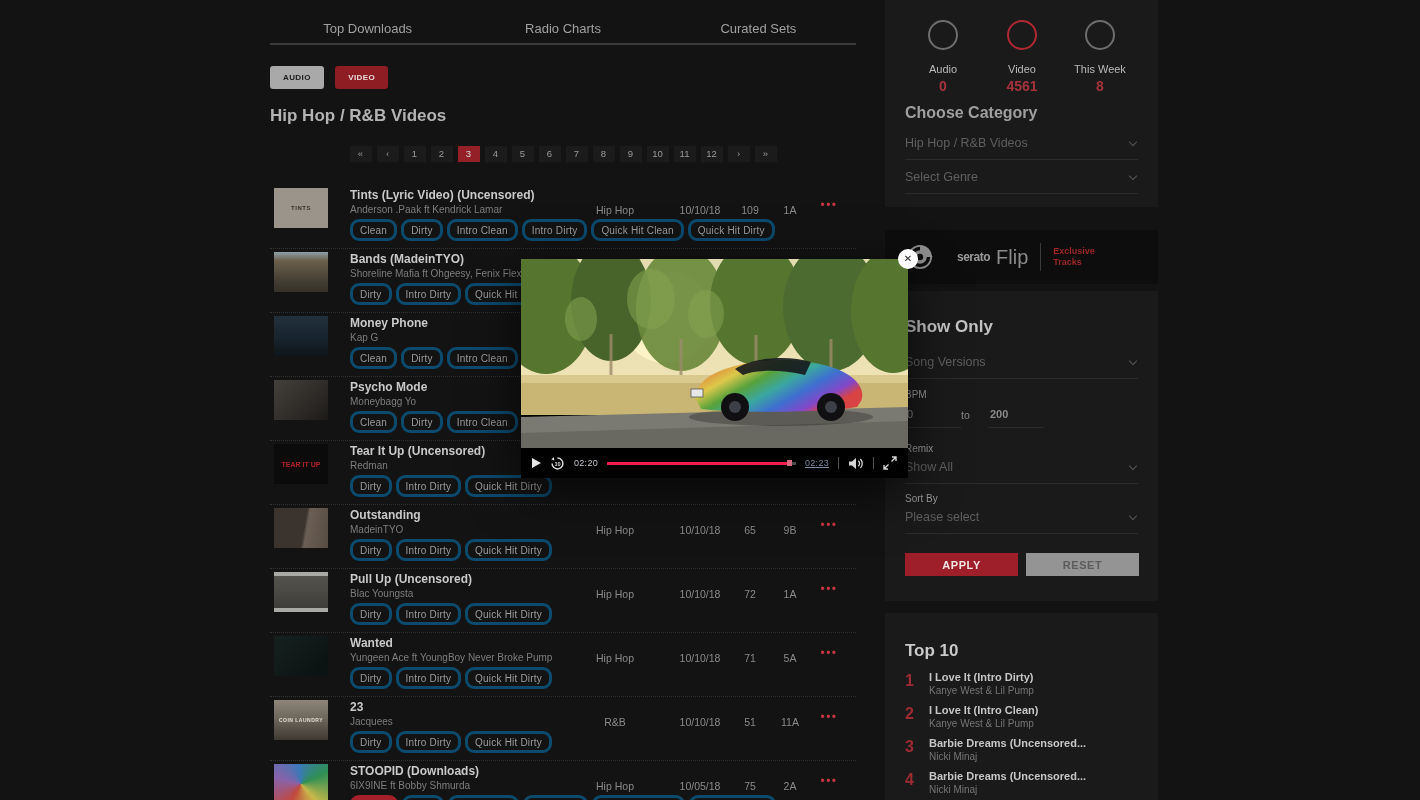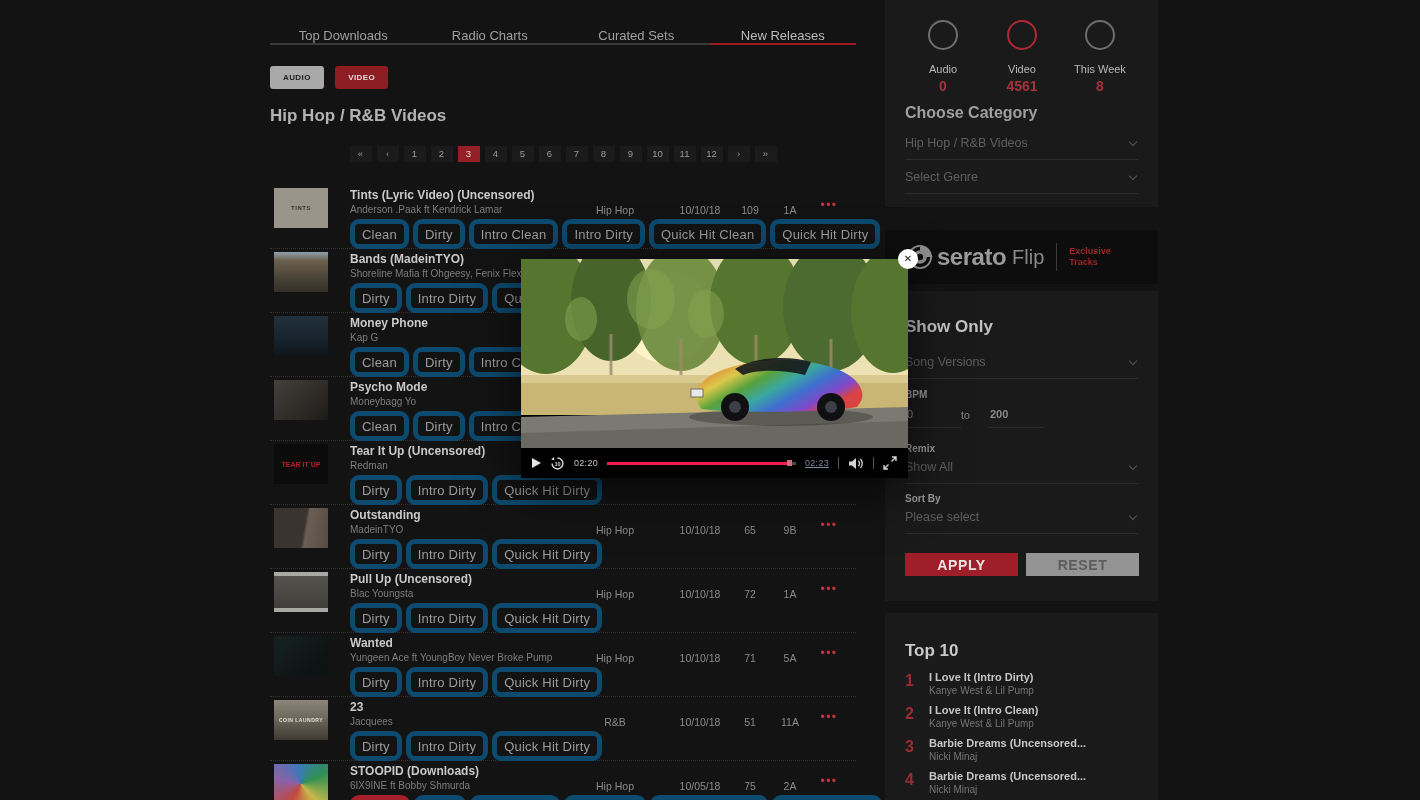--- a/index.html
+++ b/index.html
@@ -8,21 +8,21 @@
     background:#131313;color:#c9c9c9;
     font-family:"Liberation Sans","DejaVu Sans",sans-serif;
     -webkit-font-smoothing:antialiased;
   }
   .stage{position:absolute;inset:0;}
 
   
   .main{position:absolute;left:270px;top:0;width:586px;height:800px;}
   .tabbar{position:relative;display:flex;height:45px;}
   .tabbar::after{content:'';position:absolute;left:0;right:0;bottom:0;height:2px;background:#3a3a3a;}
-  .tab{flex:1;text-align:center;padding-top:28px;font-size:13px;color:#a0a0a0;cursor:pointer;position:relative;}
+  .tab{flex:1;text-align:center;padding-top:21px;font-size:13px;color:#a0a0a0;cursor:pointer;position:relative;}
   .tab.active{color:#bdbdbd;}
   .tab.active::after{content:'';position:absolute;left:0;right:0;bottom:0;height:2px;background:#a11b22;z-index:2;}
 
   .media-toggle{position:absolute;top:66px;left:0;border-radius:7px;}
   .media-toggle button{border:none;border-radius:3px;font-size:8px;font-weight:bold;
     letter-spacing:.4px;padding:7px 13px;cursor:pointer;font-family:inherit;}
   .btn-audio{background:#a9a9a9;color:#1d1d1d;margin-right:7px;}
   .btn-video{background:#8d1c23;color:#e9dada;}
 
   .page-title{position:absolute;top:106px;left:0;margin:0;font-size:17px;font-weight:bold;color:#b3b3b3;}
@@ -44,21 +44,21 @@
   .thumb-5{background:#0c0b0b;} .thumb-5 .thumb-label{color:#b4222a;font-size:7px;letter-spacing:0;}
   .thumb-6{background:linear-gradient(100deg,#3a332e 55%,#6b5f55 60%,#574c42 100%);}
   .thumb-7{background:linear-gradient(180deg,#a8a8a4 0%,#a8a8a4 9%,#55534e 10%,#3f3e3a 90%,#a8a8a4 91%,#a8a8a4 100%);}
   .thumb-8{background:linear-gradient(135deg,#16211f 0%,#0c1413 80%);}
   .thumb-9{background:linear-gradient(180deg,#8e867a 0%,#6e675c 45%,#3e3a33 100%);}
   .thumb-9 .thumb-label{color:#e0ddd2;font-size:5px;}
   .thumb-10{background:conic-gradient(from 210deg,#c2483c,#8a62a8,#3a79b8,#2f8f54,#c8b84a,#c2483c);}
   .t-title{position:absolute;left:80px;top:3px;font-size:12px;font-weight:bold;color:#c9c9c9;cursor:pointer;white-space:nowrap;}
   .t-artist{position:absolute;left:80px;top:19px;font-size:10px;color:#7d7d7d;white-space:nowrap;}
   .t-tags{position:absolute;left:80px;top:34px;display:flex;gap:4px;}
-  .pill{font-size:13px;letter-spacing:.2px;color:#9b9b9b;border:5px solid #0c4a6e;border-radius:9px;
+  .pill{font-size:10px;letter-spacing:.2px;color:#9b9b9b;border:3px solid #0c4a6e;border-radius:9px;
     padding:2.5px 7px;white-space:nowrap;cursor:pointer;}
   .pill.active{background:#a5202b;border-color:#a5202b;color:#f0e5e5;font-weight:bold;}
   .t-genre,.t-date,.t-bpm,.t-key{position:absolute;top:19px;font-size:10.5px;color:#8a8a8a;text-align:center;}
   .t-genre{left:300px;width:90px;}
   .t-date{left:395px;width:70px;}
   .t-bpm{left:455px;width:50px;}
   .t-key{left:498px;width:44px;}
   .t-menu{position:absolute;left:540px;width:38px;top:13px;text-align:center;color:#c13540;
     font-size:12px;letter-spacing:1.5px;cursor:pointer;}
 
@@ -73,36 +73,36 @@
   .stat-value{margin-top:3px;font-size:14px;font-weight:bold;color:#a5333b;}
   .cat-heading{position:absolute;left:20px;top:104px;font-size:16px;font-weight:bold;color:#9f9f9f;}
   .select{position:absolute;left:20px;right:20px;border-bottom:1px solid #2c2c2c;
     padding-bottom:9px;font-size:12.5px;color:#5f5f5f;cursor:pointer;}
   .sel-category{top:136px;} .sel-genre{top:170px;}
   .chev{position:absolute;right:2px;top:3px;width:5px;height:5px;
     border-right:1.5px solid #555;border-bottom:1.5px solid #555;transform:rotate(45deg);}
 
   .panel-serato{top:230px;height:54px;background:#0d0d0d;display:flex;align-items:center;cursor:pointer;}
   .serato-logo{margin-left:22px;flex:0 0 auto;display:block;}
-  .serato-word{font-size:24px;font-weight:bold;color:#9a9a9a;letter-spacing:-.5px;margin-left:4px;}
+  .serato-word{font-size:12px;font-weight:bold;color:#9a9a9a;letter-spacing:-.5px;margin-left:24px;}
   .serato-flip{font-size:20px;font-weight:300;color:#8a8a8a;margin-left:6px;}
   .serato-div{width:1px;height:28px;background:#3a3a3a;margin:0 12px;}
   .serato-tag{font-size:9px;font-weight:bold;color:#9c2626;line-height:1.25;}
 
   .panel-filters{top:291px;height:310px;}
   .filters-heading{position:absolute;left:20px;top:26px;font-size:17px;font-weight:bold;color:#c2c2c2;}
   .sel-versions{top:64px;} .sel-remix{top:169px;} .sel-sort{top:219px;}
-  .flt-label{position:absolute;left:20px;font-size:10px;font-weight:bold;color:#9a9a9a;}
+  .flt-label{position:absolute;left:20px;font-size:10px;font-weight:normal;color:#9a9a9a;}
   .lbl-bpm{top:98px;} .lbl-remix{top:152px;} .lbl-sort{top:202px;}
   .bpm-input{position:absolute;top:115px;width:52px;background:transparent;border:none;
     border-bottom:1px solid #2c2c2c;color:#8a8a8a;font-size:11px;padding:2px 2px 7px;font-family:inherit;}
   .bpm-from{left:20px;} .bpm-to{left:103px;font-weight:bold;}
   .bpm-word{position:absolute;left:76px;top:118px;font-size:10.5px;color:#8a8a8a;}
   .btn-apply,.btn-reset{position:absolute;top:262px;width:113px;height:23px;border:none;
-    font-size:14px;font-weight:bold;letter-spacing:.6px;cursor:pointer;font-family:inherit;}
+    font-size:11px;font-weight:bold;letter-spacing:.6px;cursor:pointer;font-family:inherit;}
   .btn-apply{left:20px;background:#9e1f2a;color:#efe3e3;}
   .btn-reset{left:141px;background:#949494;color:#5d5d5d;}
 
   .panel-top10{top:613px;height:187px;}
   .top10-heading{position:absolute;left:20px;top:28px;font-size:17px;font-weight:bold;color:#c9c9c9;}
   .t10-list{position:absolute;left:20px;top:58px;right:10px;}
   .t10-item{display:flex;margin-bottom:8px;cursor:pointer;}
   .t10-rank{width:24px;font-size:16px;font-weight:bold;color:#9c2b33;padding-top:1px;}
   .t10-title{font-size:11px;font-weight:bold;color:#c6c6c6;white-space:nowrap;}
   .t10-artist{font-size:10px;color:#757575;margin-top:2px;}
@@ -129,21 +129,20 @@
 <body>
 
 <div class="stage">
 
   <main class="main">
 
     <nav class="tabbar">
       <div class="tab">Top Downloads</div>
       <div class="tab">Radio Charts</div>
       <div class="tab">Curated Sets</div>
-      <div class="tab active">New Releases</div>
     </nav>
 
     <div class="media-toggle">
       <button class="btn-audio">AUDIO</button>
       <button class="btn-video">VIDEO</button>
     </div>
 
     <h1 class="page-title">Hip Hop / R&amp;B Videos</h1>
 
     <div class="pagination">

